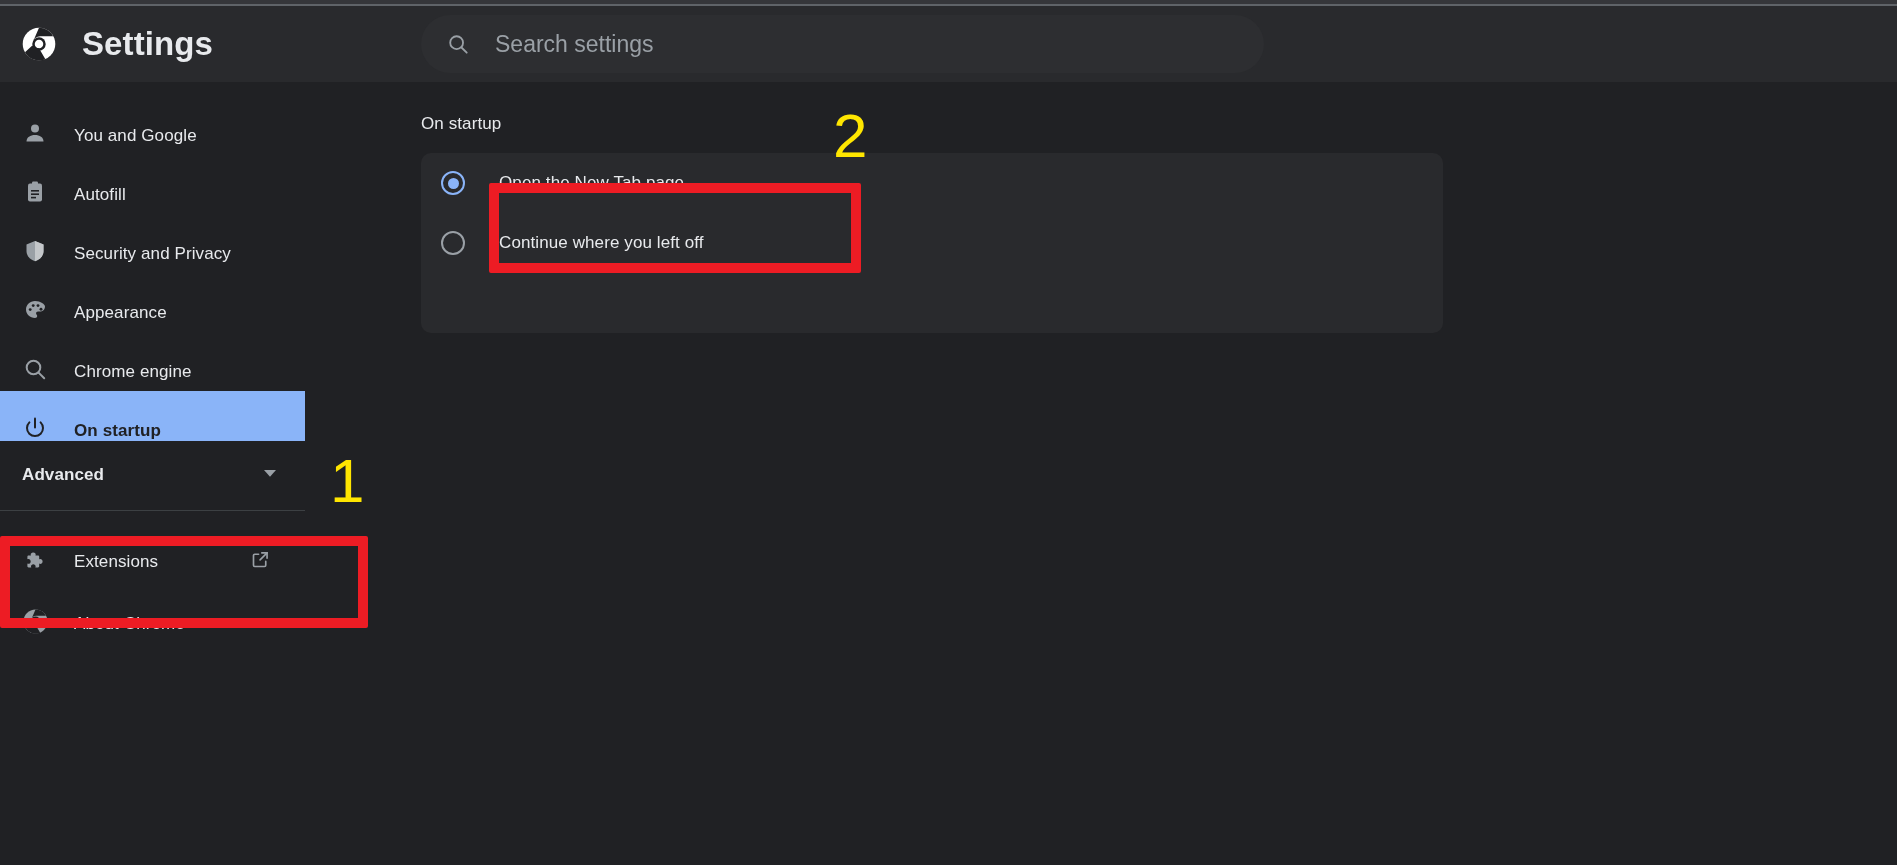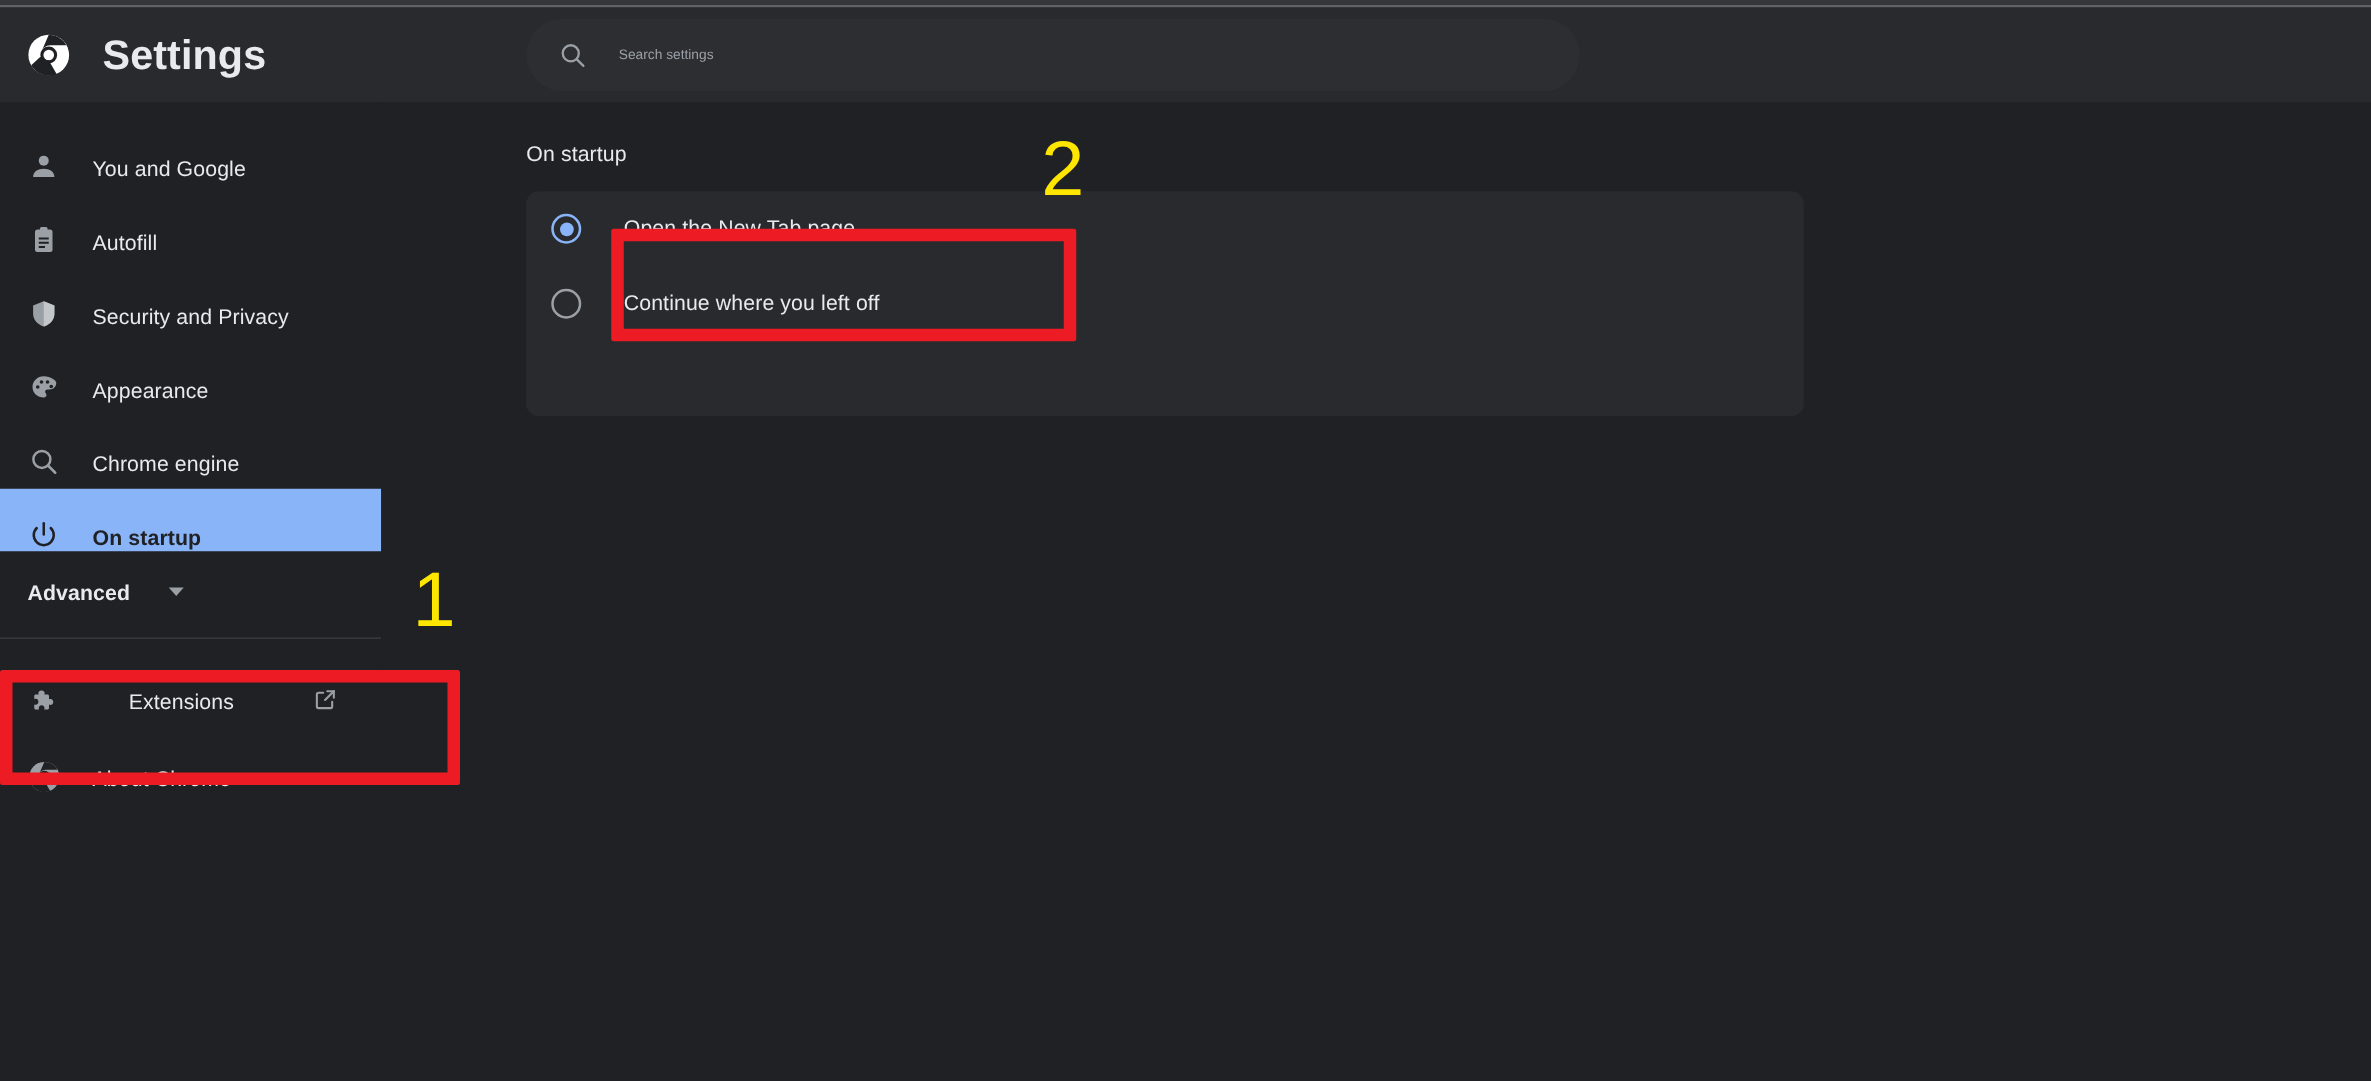--- a/index.html
+++ b/index.html
@@ -85,21 +85,21 @@
   }
 
   .search-icon { width: 22px; height: 22px; flex: none; display:block; }
 
   .search-input {
     margin-left: 26px;
     background: transparent;
     border: none;
     outline: none;
     color: #e8eaed;
-    font-size: 11px;
+    font-size: 23px;
     font-family: "Liberation Sans", sans-serif;
     width: 700px;
     height: 30px;
   }
   .search-input::placeholder { color: #9aa0a6; opacity: 1; }
 
   
   .sidebar {
     position: absolute;
     top: 82px;
@@ -149,34 +149,34 @@
   .nav-advanced {
     display: flex;
     align-items: center;
     height: 50px;
     padding-left: 22px;
     padding-right: 26px;
     color: #e8eaed;
     font-size: 17px;
     font-weight: bold;
     cursor: pointer;
-    justify-content: flex-start;
+    justify-content: space-between;
     gap: 28px;
   }
   .nav-advanced .adv-label { letter-spacing:.1px; }
 
   .divider {
     height: 1px;
     background: #3c4043;
     margin: 10px 0 14px 0;
     width: 305px;
   }
 
   .nav-item.with-external { justify-content: space-between; padding-right: 26px; }
-  .nav-item.with-external .left { display: flex; align-items: center; gap: 29px; }
+  .nav-item.with-external .left { display: flex; align-items: center; }
 
   
   .main {
     position: absolute;
     top: 82px;
     left: 305px;
     width: 1592px;
     height: 783px;
     background: #202124;
   }

